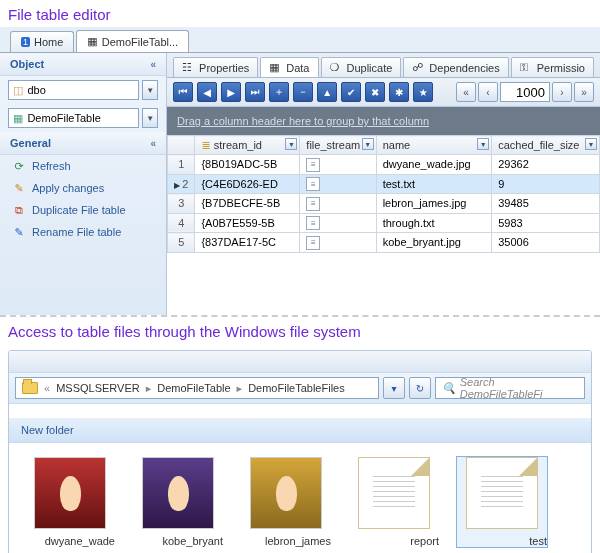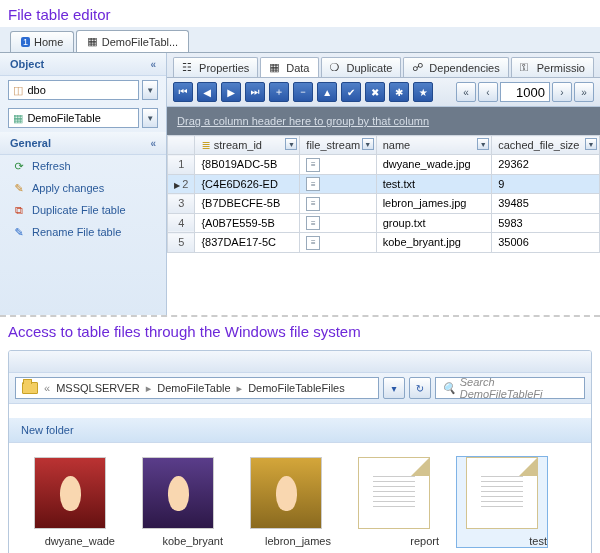--- a/index.html
+++ b/index.html
@@ -195,21 +195,21 @@
                 <td class="rownum">3</td>
                 <td>{B7DBECFE-5B</td>
                 <td><span class="fileico">≡</span></td>
                 <td>lebron_james.jpg</td>
                 <td>39485</td>
               </tr>
           <tr>
                 <td class="rownum">4</td>
                 <td>{A0B7E559-5B</td>
                 <td><span class="fileico">≡</span></td>
-                <td>group.txt</td>
+                <td>through.txt</td>
                 <td>5983</td>
               </tr>
           <tr>
                 <td class="rownum">5</td>
                 <td>{837DAE17-5C</td>
                 <td><span class="fileico">≡</span></td>
                 <td>kobe_bryant.jpg</td>
                 <td>35006</td>
               </tr>
         </tbody>

